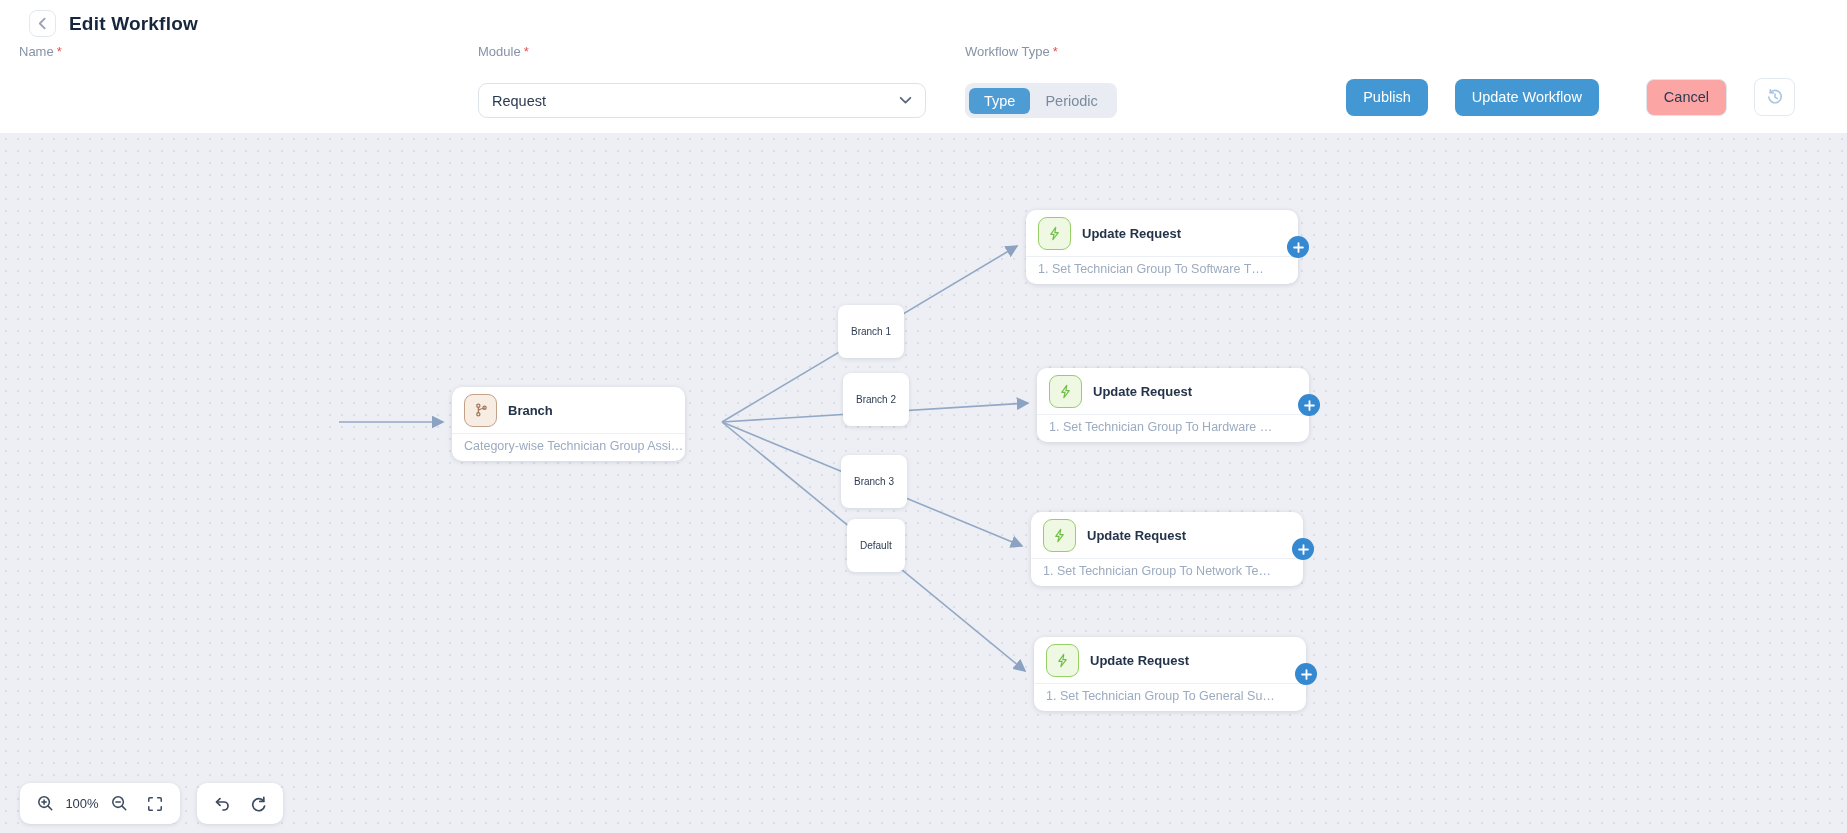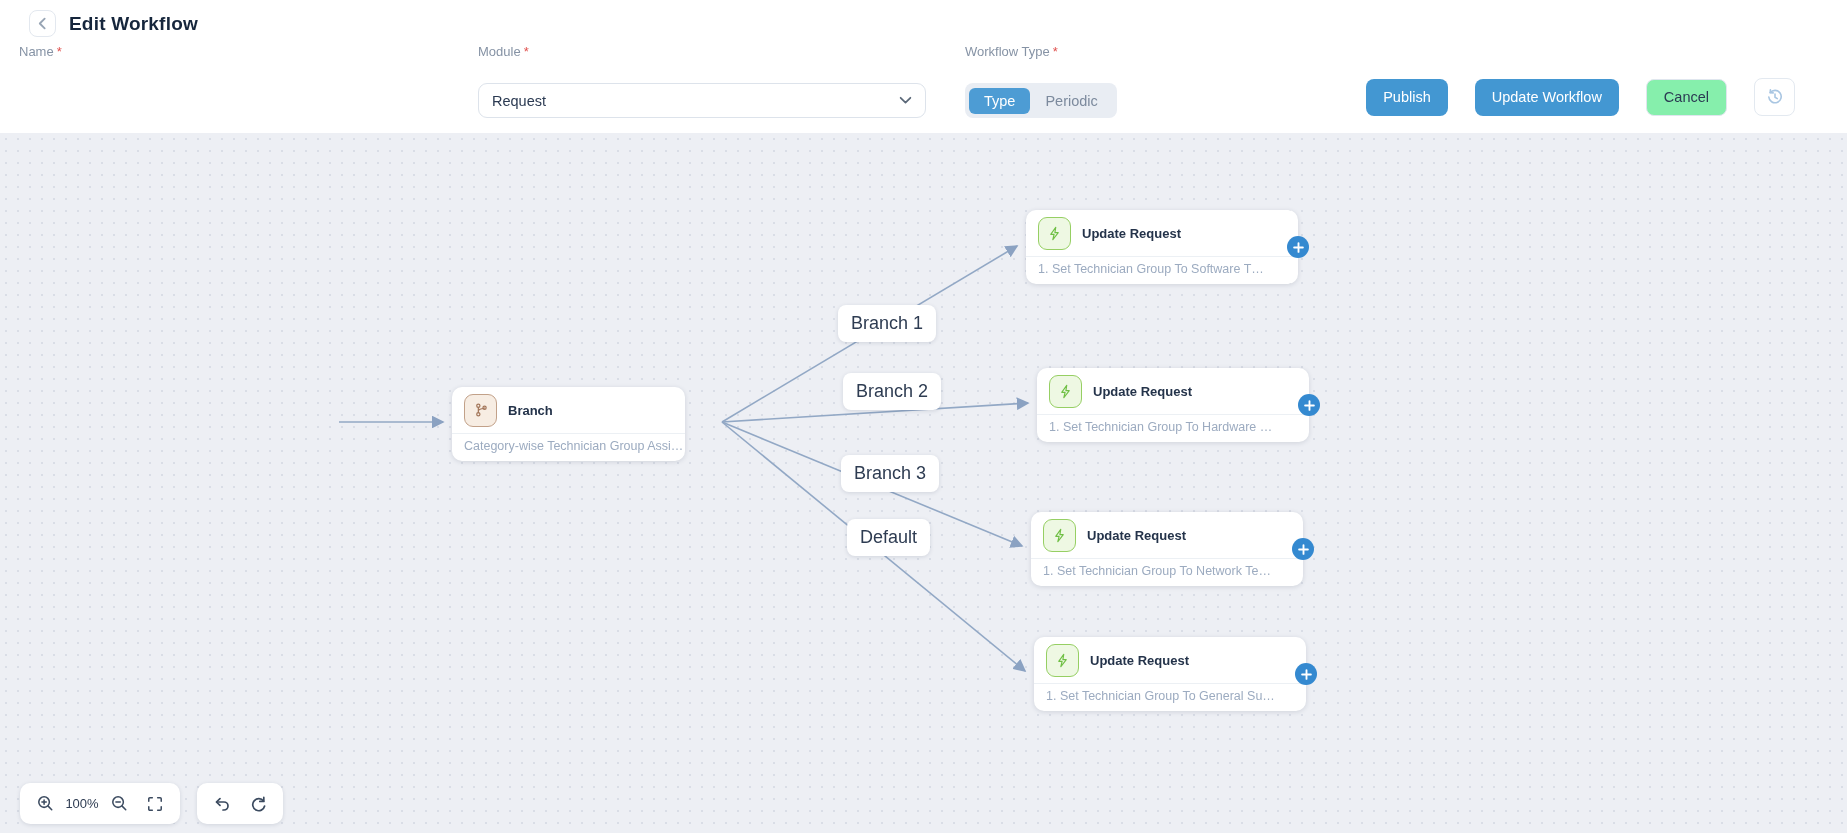--- a/index.html
+++ b/index.html
@@ -24,21 +24,21 @@
   .toggle-group { display:inline-flex; align-items:center; background:#e9edf3; border-radius:8px;
                   padding:4px; height:35px; }
   .toggle-opt { border:none; background:transparent; font-size:14.5px; color:#7c8a9d; padding:5px 15px;
                 border-radius:6px; cursor:pointer; font-family:"Liberation Sans",sans-serif; }
   .toggle-opt.active { background:#4d9cd4; color:#ffffff; }
 
   .actions { position:absolute; right:22px; top:78px; display:flex; align-items:center; gap:27px; }
   .btn { height:37px; border-radius:8px; font-size:14.5px; border:none; cursor:pointer;
          font-family:"Liberation Sans",sans-serif; padding:0 17px; }
   .btn.primary { background:#4397d2; color:#fff; }
-  .btn.ghost { background:#86efac; color:#2b3a52; border:1px solid #e0e6ee; }
+  .btn.ghost { background:#fca5a5; color:#2b3a52; border:1px solid #e0e6ee;margin-left:20px; }
   .btn.icon-btn { width:41px; height:38px; background:#fff; border:1px solid #e3e9f0;
                   display:flex; align-items:center; justify-content:center; padding:0; }
 
   
   .canvas { position:absolute; left:0; top:133px; width:1847px; height:700px;
             background:#edeff4;
             background-image:radial-gradient(circle, #d9dde6 1.2px, transparent 1.3px);
             background-size:12px 12px; }
   .edges { position:absolute; left:0; top:0; width:1847px; height:700px; }
 
@@ -50,22 +50,22 @@
   .node-icon.blue  { background:#e7f1fc; border:1px solid #8cb7e4; }
   .node-icon.brown { background:#f7ede3; border:1px solid #c2a189; }
   .node-icon.green { background:#eef8e3; border:1px solid #96cf63; }
   .node-title { font-size:13px; font-weight:700; color:#24334a; }
   .node-sub { border-top:1px solid #ecf0f4; padding:5px 12px 8px; font-size:12.5px; color:#9cabc0;
               white-space:nowrap; overflow:hidden; }
   .plus-btn { position:absolute; right:-11px; top:50%; margin-top:-11px; width:22px; height:22px;
               border-radius:50%; background:#3489d0; border:none; color:#fff; cursor:pointer;
               display:flex; align-items:center; justify-content:center; padding:0; }
 
-  .edge-label { position:absolute; background:#ffffff; border-radius:8px; padding:8px 13px;
-                font-size:18px; color:#2e3c52; box-shadow:0 1px 4px rgba(25,40,70,.13);
+  .edge-label { position:absolute; background:#ffffff; border-radius:8px; padding:21px 13px;
+                font-size:10px; color:#2e3c52; box-shadow:0 1px 4px rgba(25,40,70,.13);
                 cursor:pointer; }
 
   
   .toolbar { position:absolute; left:20px; bottom:9px; display:flex; gap:17px; }
   .tool-group { background:#ffffff; border-radius:10px; box-shadow:0 1px 4px rgba(25,40,70,.13);
                 display:flex; align-items:center; height:41px; padding:0 7px; }
   .tool-btn { width:36px; height:36px; border:none; background:transparent; cursor:pointer;
               display:flex; align-items:center; justify-content:center; padding:0; }
   .zoom-level { font-size:13px; color:#2e3c52; min-width:38px; text-align:center; }
 </style>

